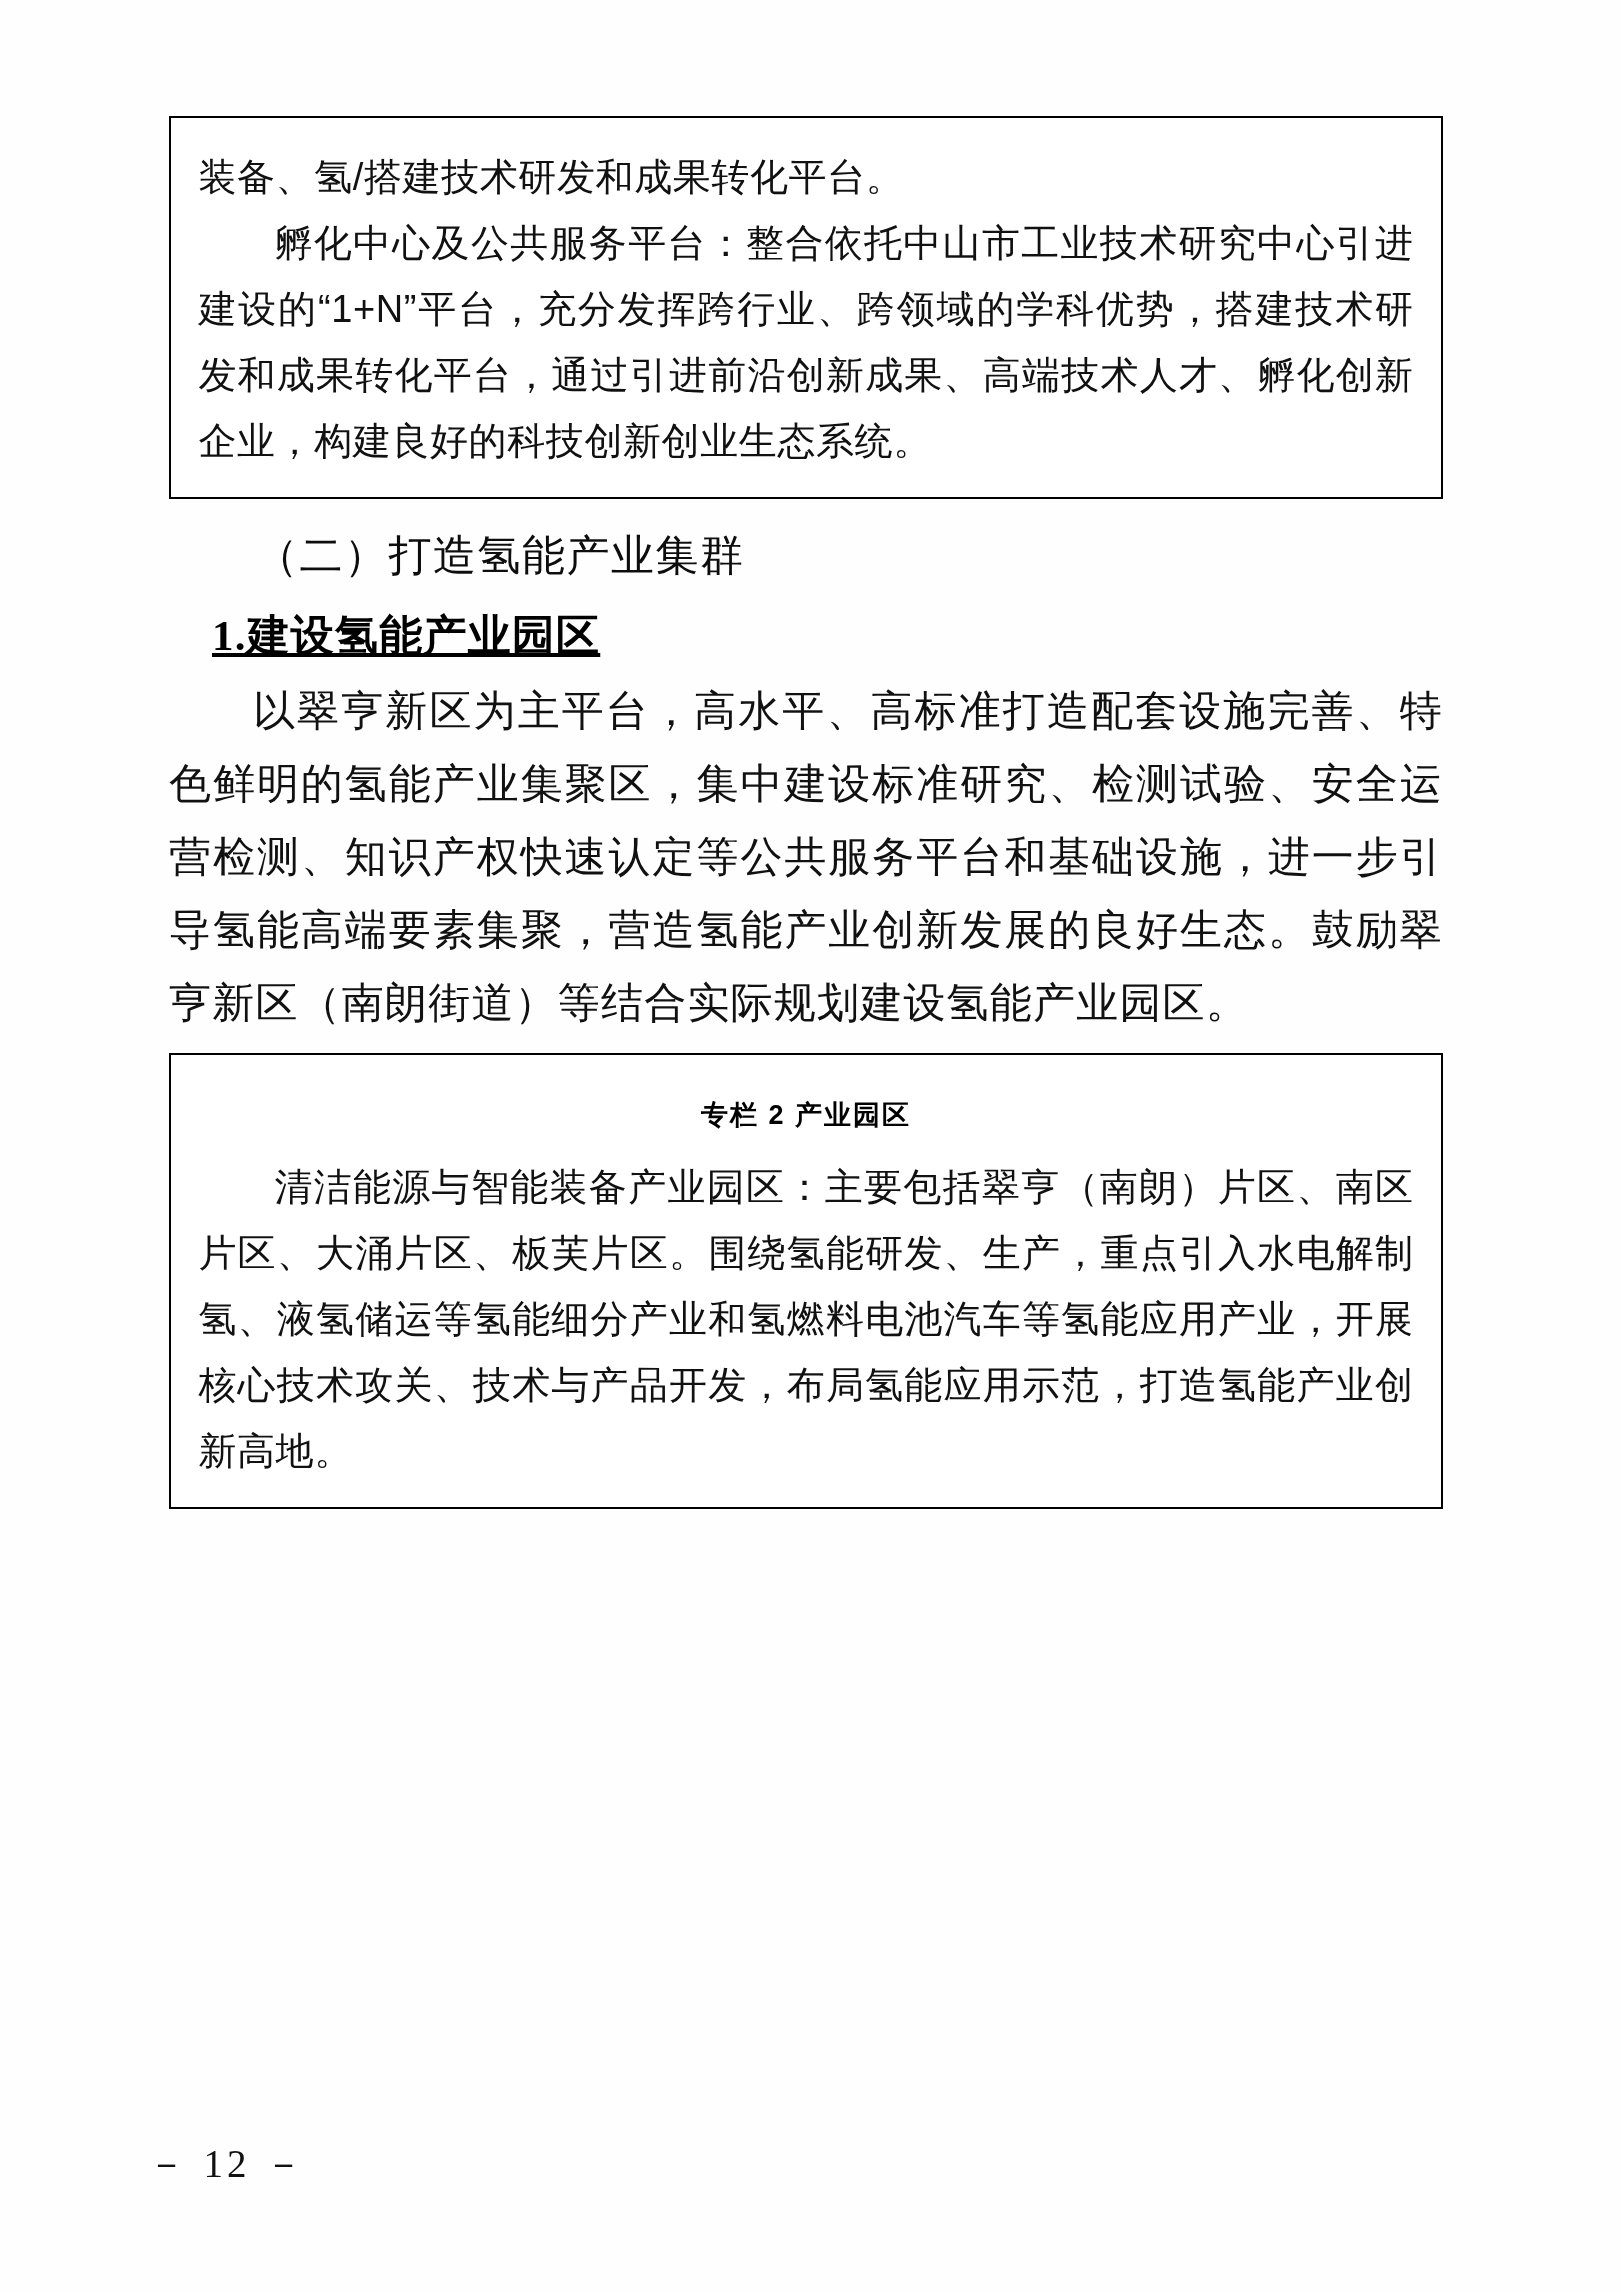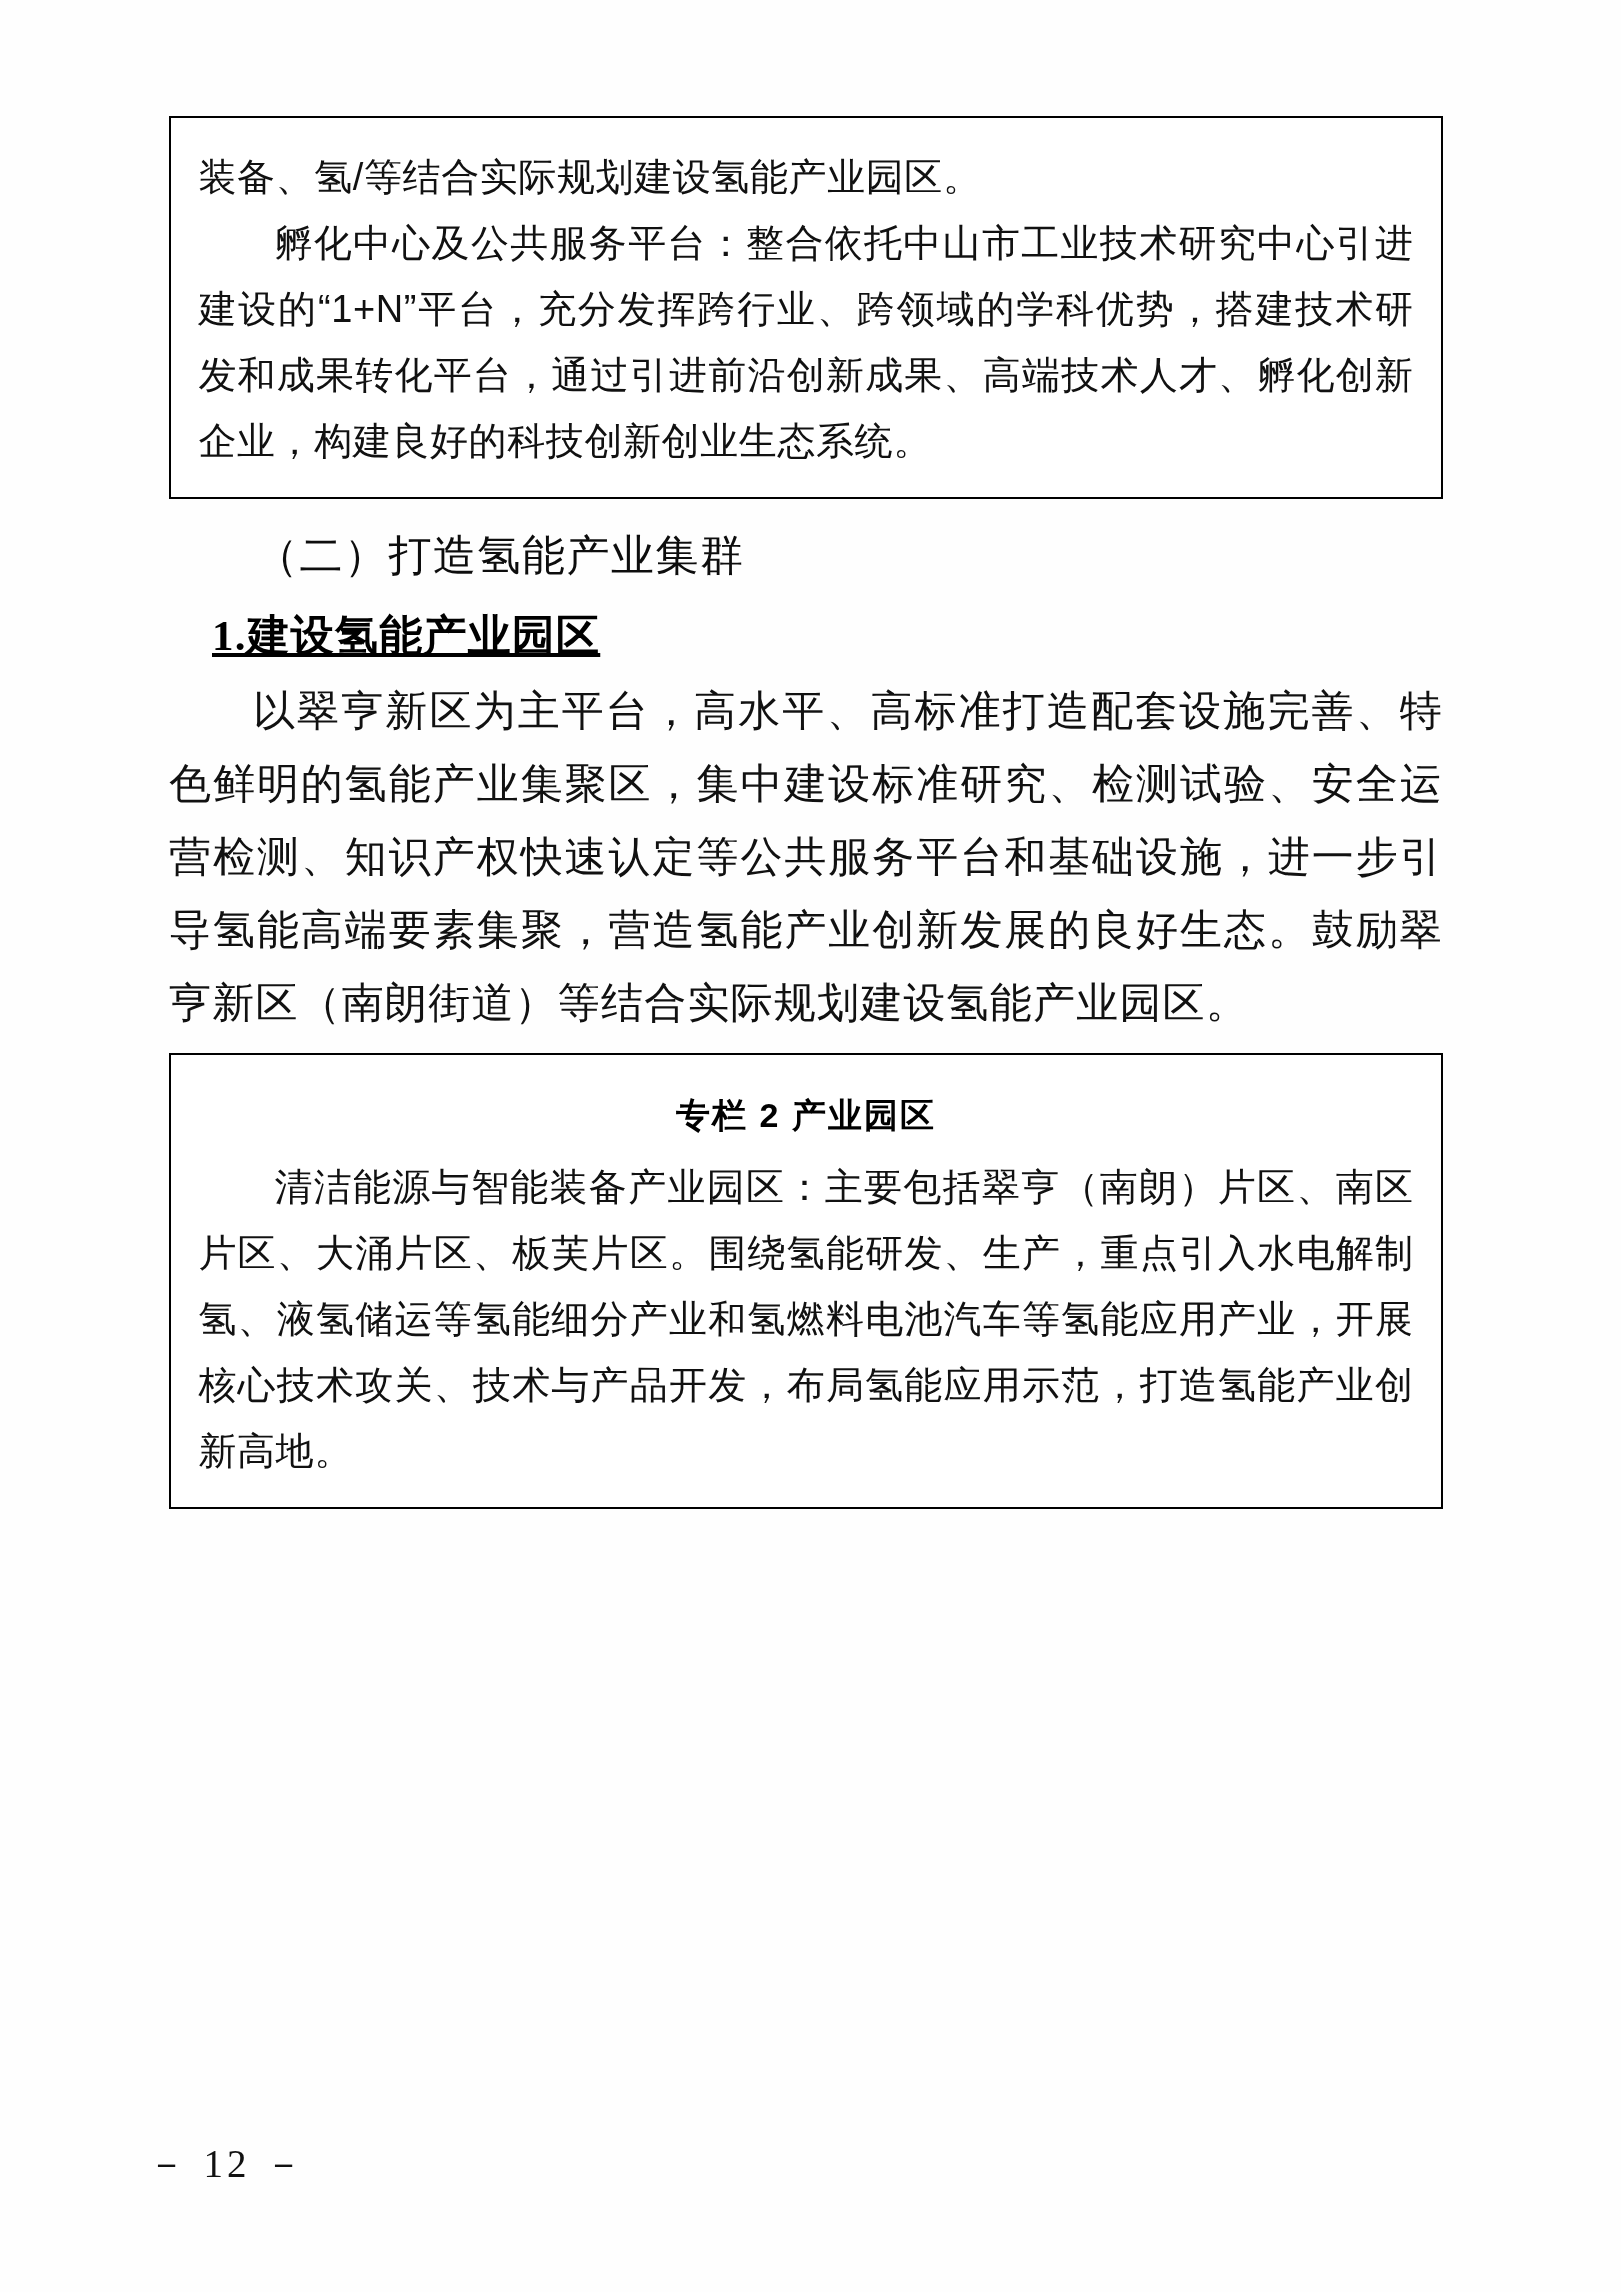--- a/index.html
+++ b/index.html
@@ -60,21 +60,21 @@
     text-align: justify;
     text-justify: inter-ideograph;
     margin: 0;
     color: #111;
   }
   .callout .box-p {
     text-indent: 76px;
   }
   .callout .box-title {
     font-family: "Liberation Sans", "DejaVu Sans", sans-serif;
-    font-size: 34px;
+    font-size: 27px;
     line-height: 69px;
     font-weight: bold;
     text-align: center;
     letter-spacing: 2px;
     margin: 0 0 3.9px 0;
     color: #000;
   }
 
   
   .gap-22 { height: 21.6px; }
@@ -114,21 +114,21 @@
     margin-top: 12px;
   }
 </style>
 </head>
 <body>
 
 <div class="page">
   <div class="content">
 
     <div class="callout">
-      <div class="box-line">装备、氢/等结合实际规划建设氢能产业园区。</div>
+      <div class="box-line">装备、氢/搭建技术研发和成果转化平台。</div>
       <div class="box-p">孵化中心及公共服务平台：整合依托中山市工业技术研究中心引进建设的“1+N”平台，充分发挥跨行业、跨领域的学科优势，搭建技术研发和成果转化平台，通过引进前沿创新成果、高端技术人才、孵化创新企业，构建良好的科技创新创业生态系统。</div>
     </div>
 
     <div class="gap-22"></div>
 
     <div class="h-section">（二）打造氢能产业集群</div>
 
 
     <div class="h-sub">1.建设氢能产业园区</div>
 

